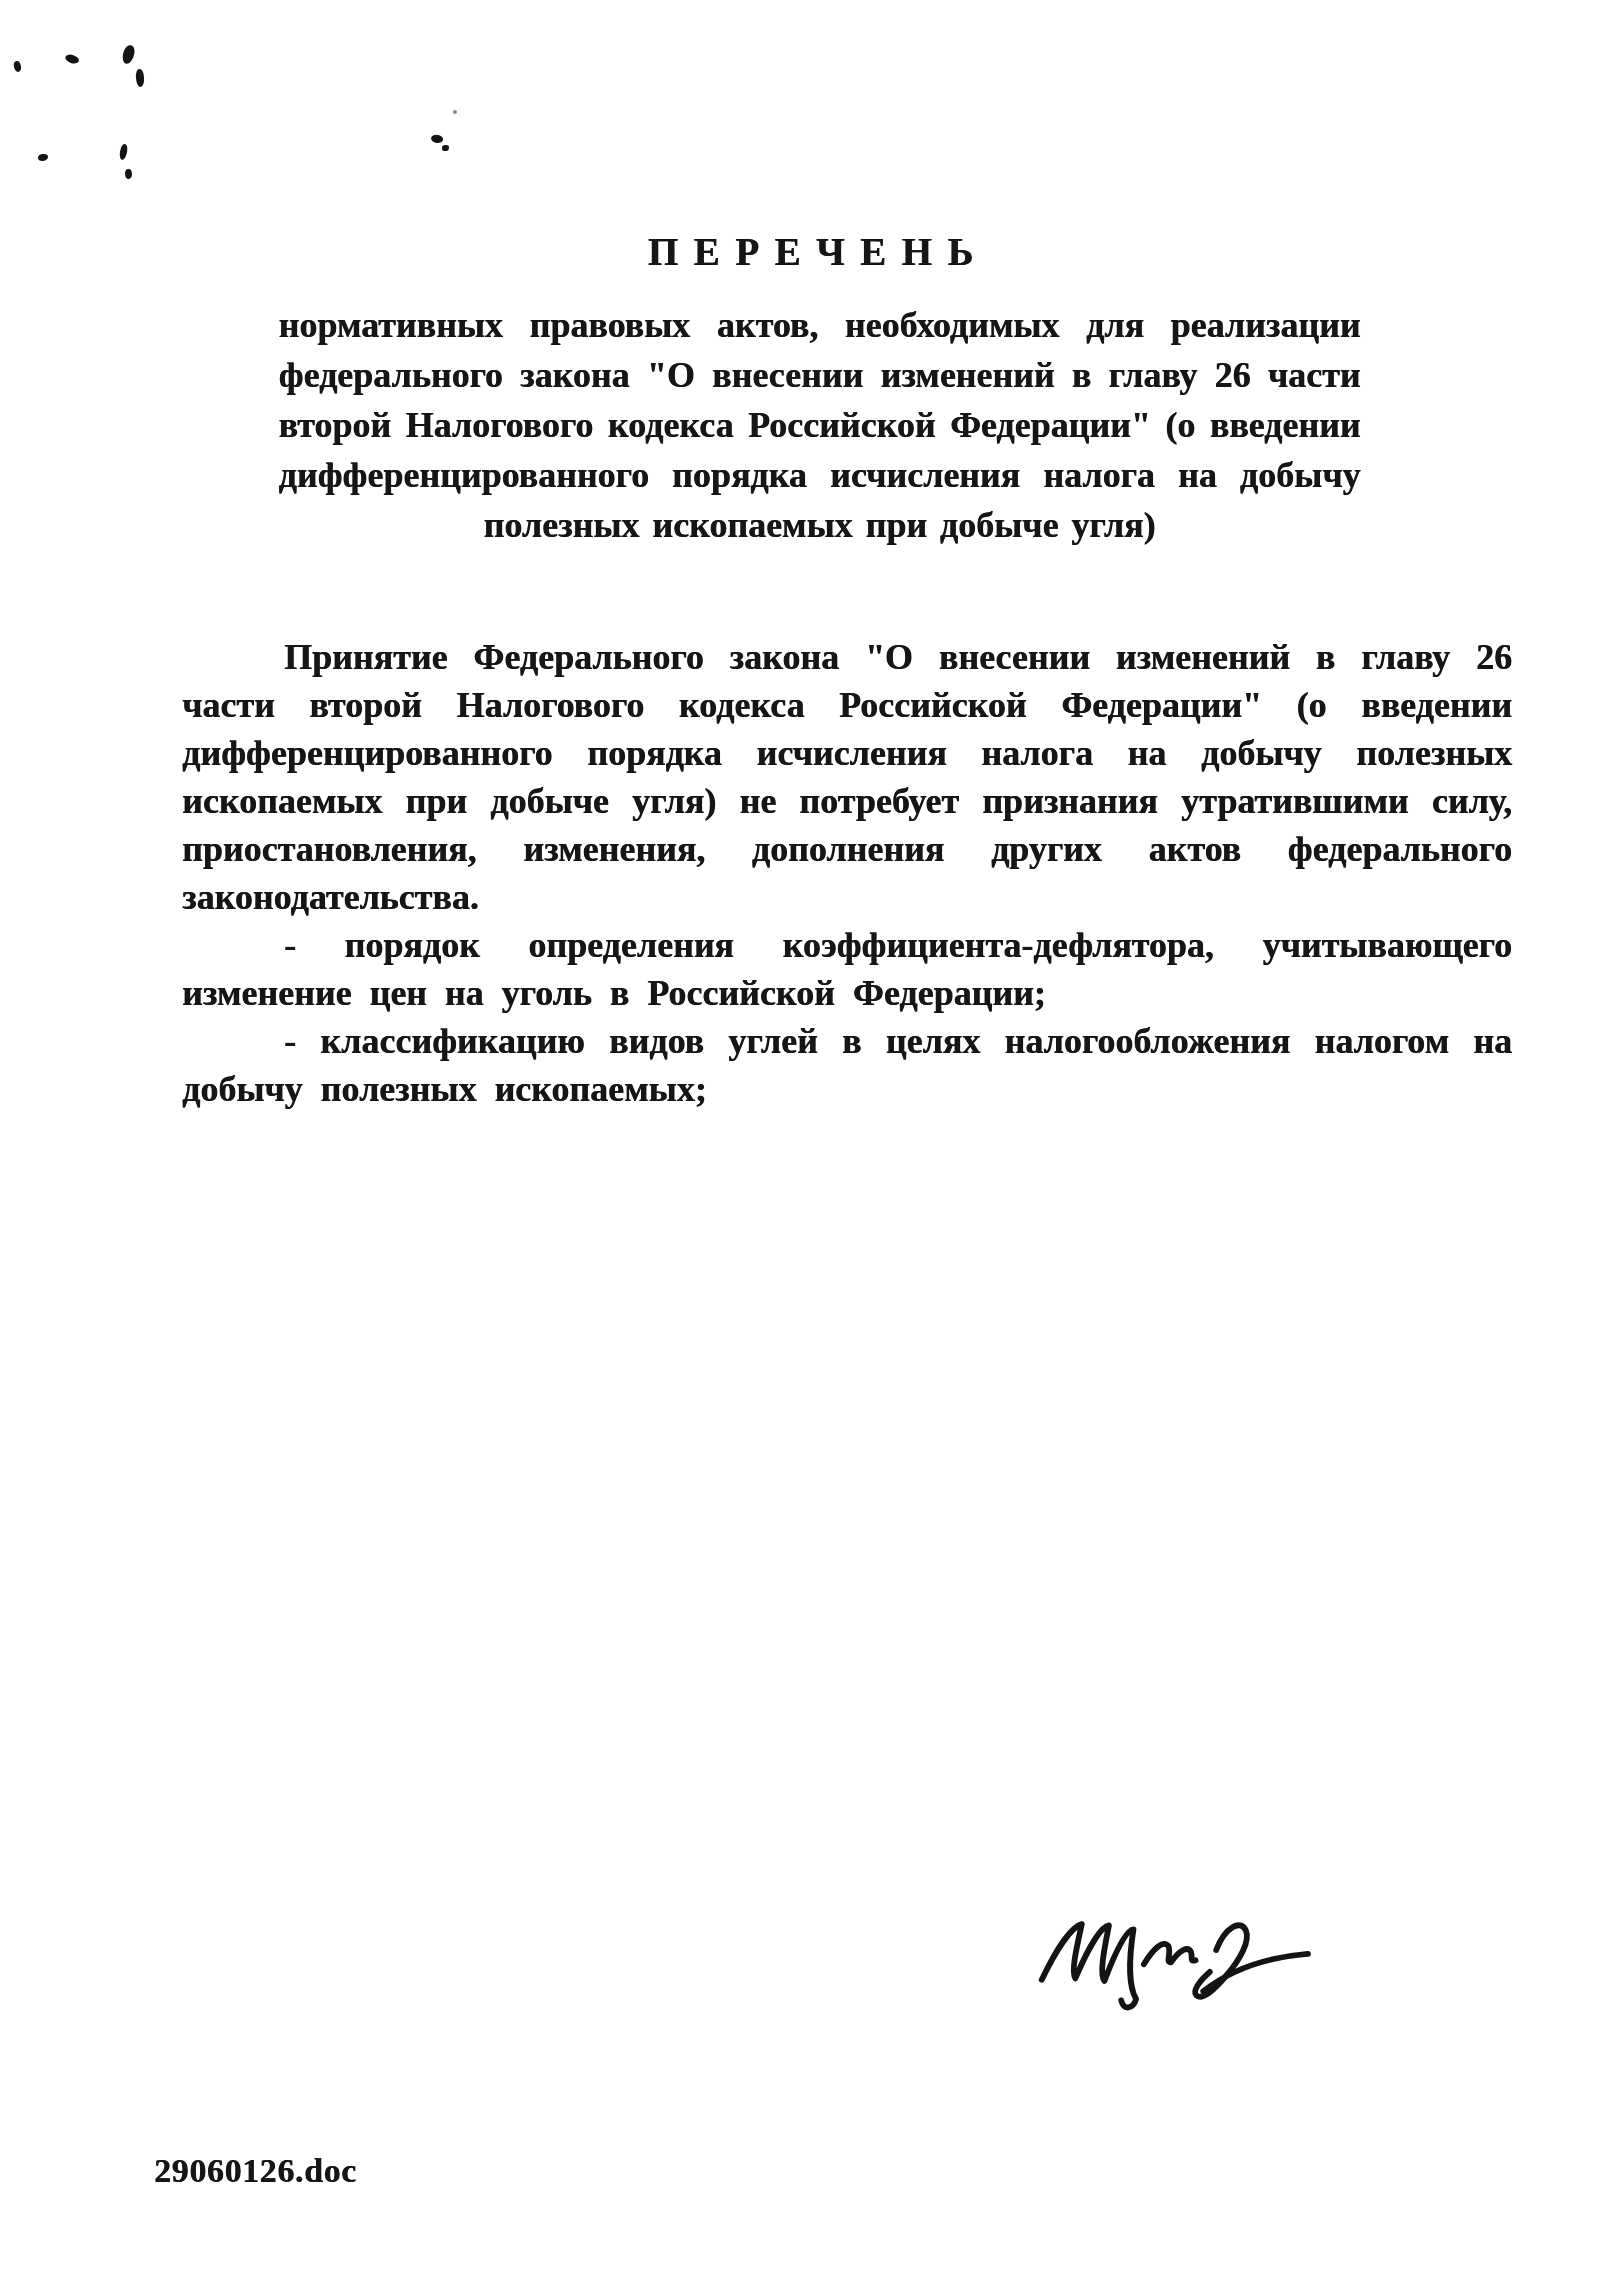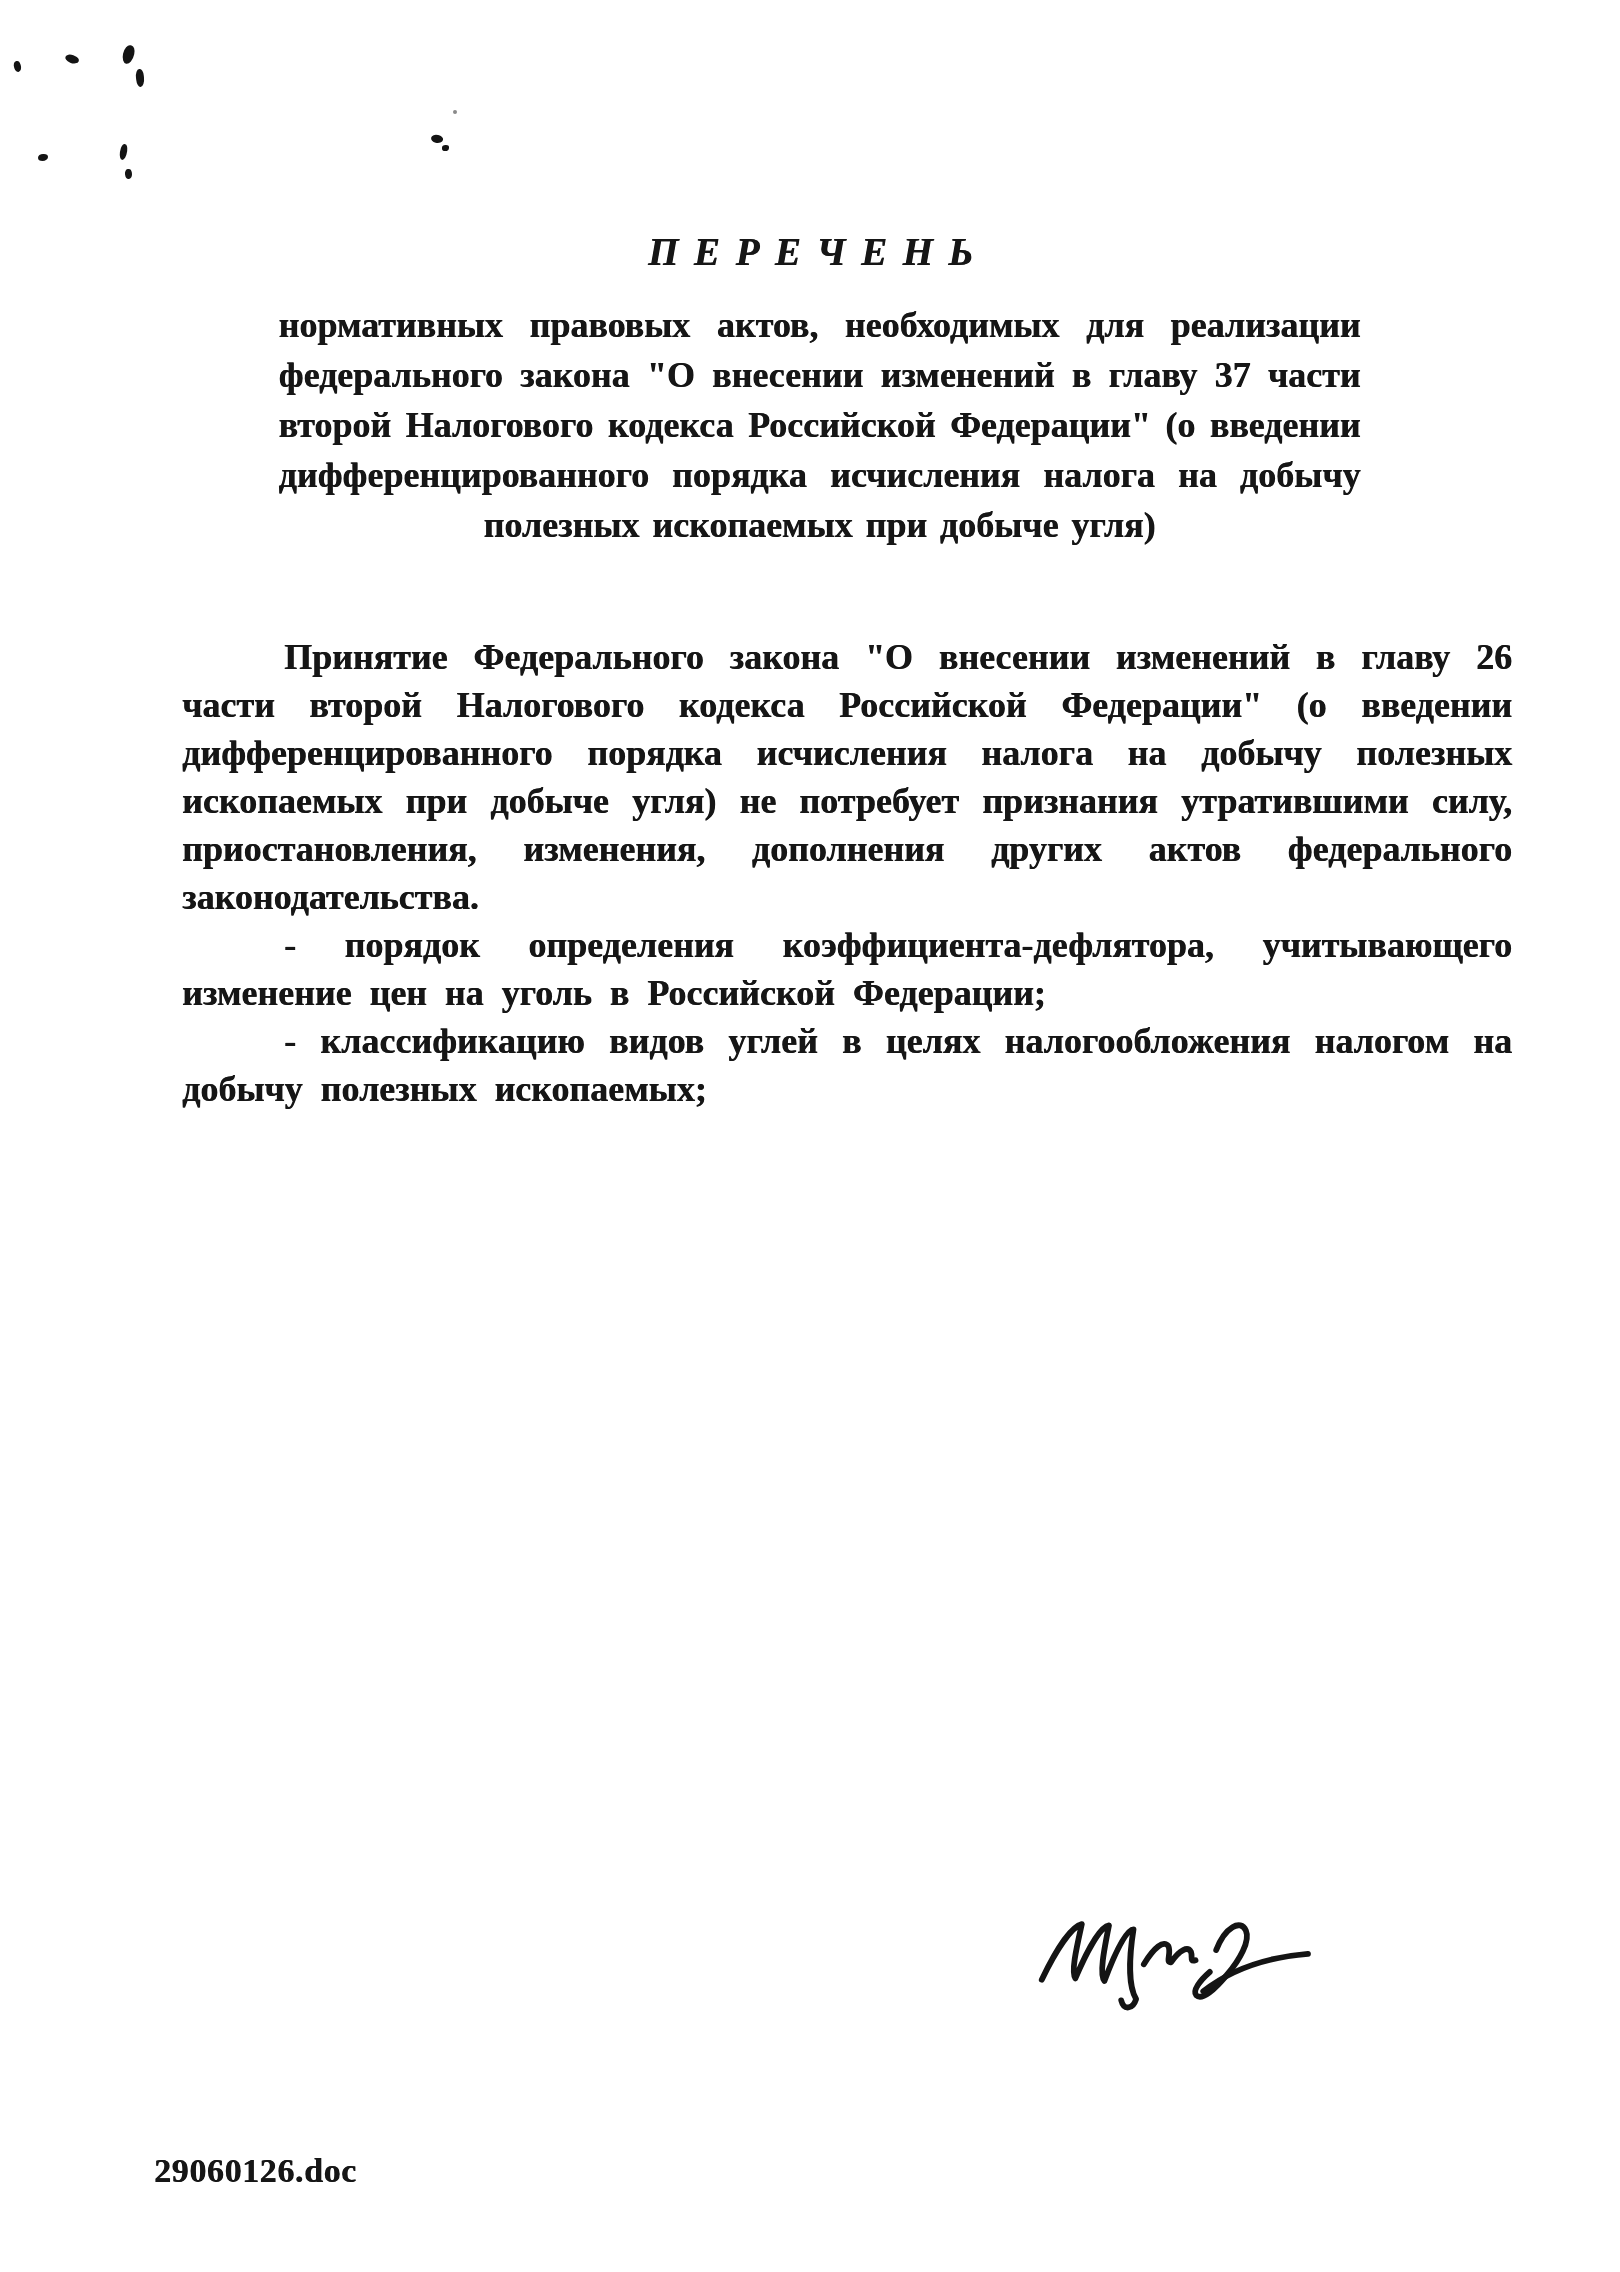--- a/index.html
+++ b/index.html
@@ -23,21 +23,20 @@
   .page .txt { text-shadow: 0.5px 0 0 currentColor; }
 
   .title {
     margin-top: 228px;
     text-align: center;
     font-size: 39px;
     line-height: 47px;
     letter-spacing: 15.5px;
     text-indent: 15.5px; 
     white-space: nowrap;
-    font-style: italic;
   }
   .subtitle {
     position: relative;
     left: 9px;
     width: 1082px;
     margin: 24.6px auto 0 auto;
     font-size: 36px;
     line-height: 50px;
     text-align: justify;
     text-align-last: center;
@@ -87,21 +86,21 @@
   <div class="speck" style="left:123px; top:45px;  width:11px; height:19.4px; transform:rotate(12deg);"></div>
   <div class="speck" style="left:136px; top:69px; width:8.4px; height:17.5px; transform:rotate(-6deg);"></div>
   <div class="speck" style="left:38px;  top:154px; width:9.7px; height:7.1px;"></div>
   <div class="speck" style="left:120px; top:144px; width:7.1px; height:16px; transform:rotate(8deg);"></div>
   <div class="speck" style="left:125px; top:169px; width:7.1px; height:9.7px; transform:rotate(-10deg);"></div>
   <div class="speck" style="left:431px; top:135px; width:12.3px; height:8.4px; transform:rotate(14deg);"></div>
   <div class="speck" style="left:442px; top:145px; width:7.1px; height:5.8px;"></div>
   <div class="speck light" style="left:453px; top:110px; width:3.9px; height:3.9px;"></div>
 
   <h1 class="title txt">ПЕРЕЧЕНЬ</h1>
-  <div class="subtitle txt">нормативных правовых актов, необходимых для реализации федерального закона "О внесении изменений в главу 37 части второй Налогового кодекса Российской Федерации" (о введении дифференцированного порядка исчисления налога на добычу полезных ископаемых при добыче угля)</div>
+  <div class="subtitle txt">нормативных правовых актов, необходимых для реализации федерального закона "О внесении изменений в главу 26 части второй Налогового кодекса Российской Федерации" (о введении дифференцированного порядка исчисления налога на добычу полезных ископаемых при добыче угля)</div>
 
   <div class="body txt">
       <p class="par">Принятие Федерального закона "О внесении изменений в главу 26 части второй Налогового кодекса Российской Федерации" (о введении дифференцированного порядка исчисления налога на добычу полезных ископаемых при добыче угля) не потребует признания утратившими силу, приостановления, изменения, дополнения других актов федерального законодательства.</p>
       <p class="par">- порядок определения коэффициента-дефлятора, учитывающего изменение цен на уголь в Российской Федерации;</p>
       <p class="par">- классификацию видов углей в целях налогообложения налогом на добычу полезных ископаемых;</p>
     </div>
 
   <div class="signature">
     <svg viewBox="0 0 438 224" xmlns="http://www.w3.org/2000/svg" aria-hidden="true">
       <g fill="none" stroke="#141414" stroke-width="9" stroke-linecap="round" stroke-linejoin="round">

